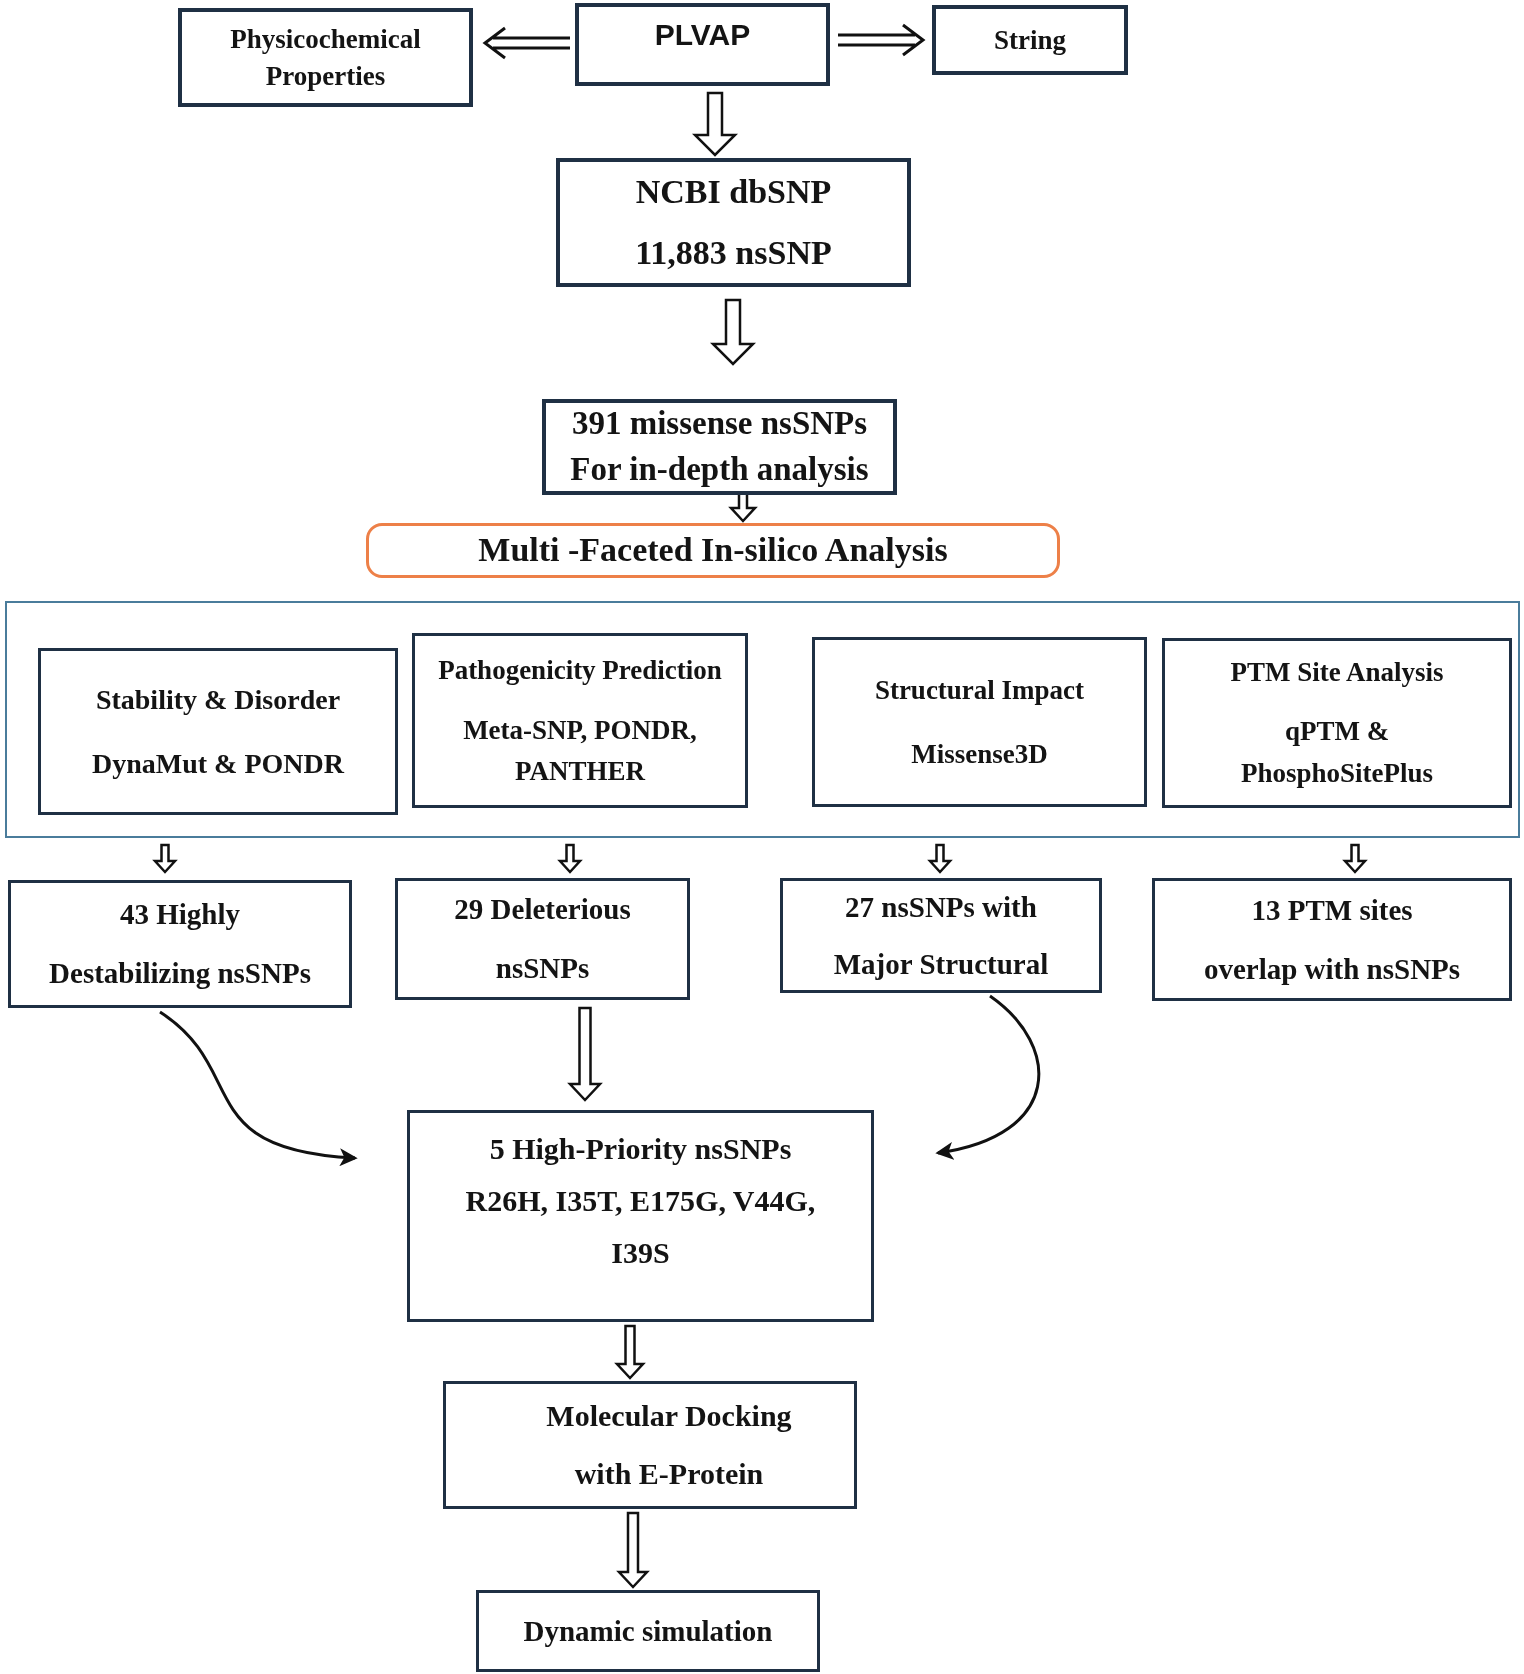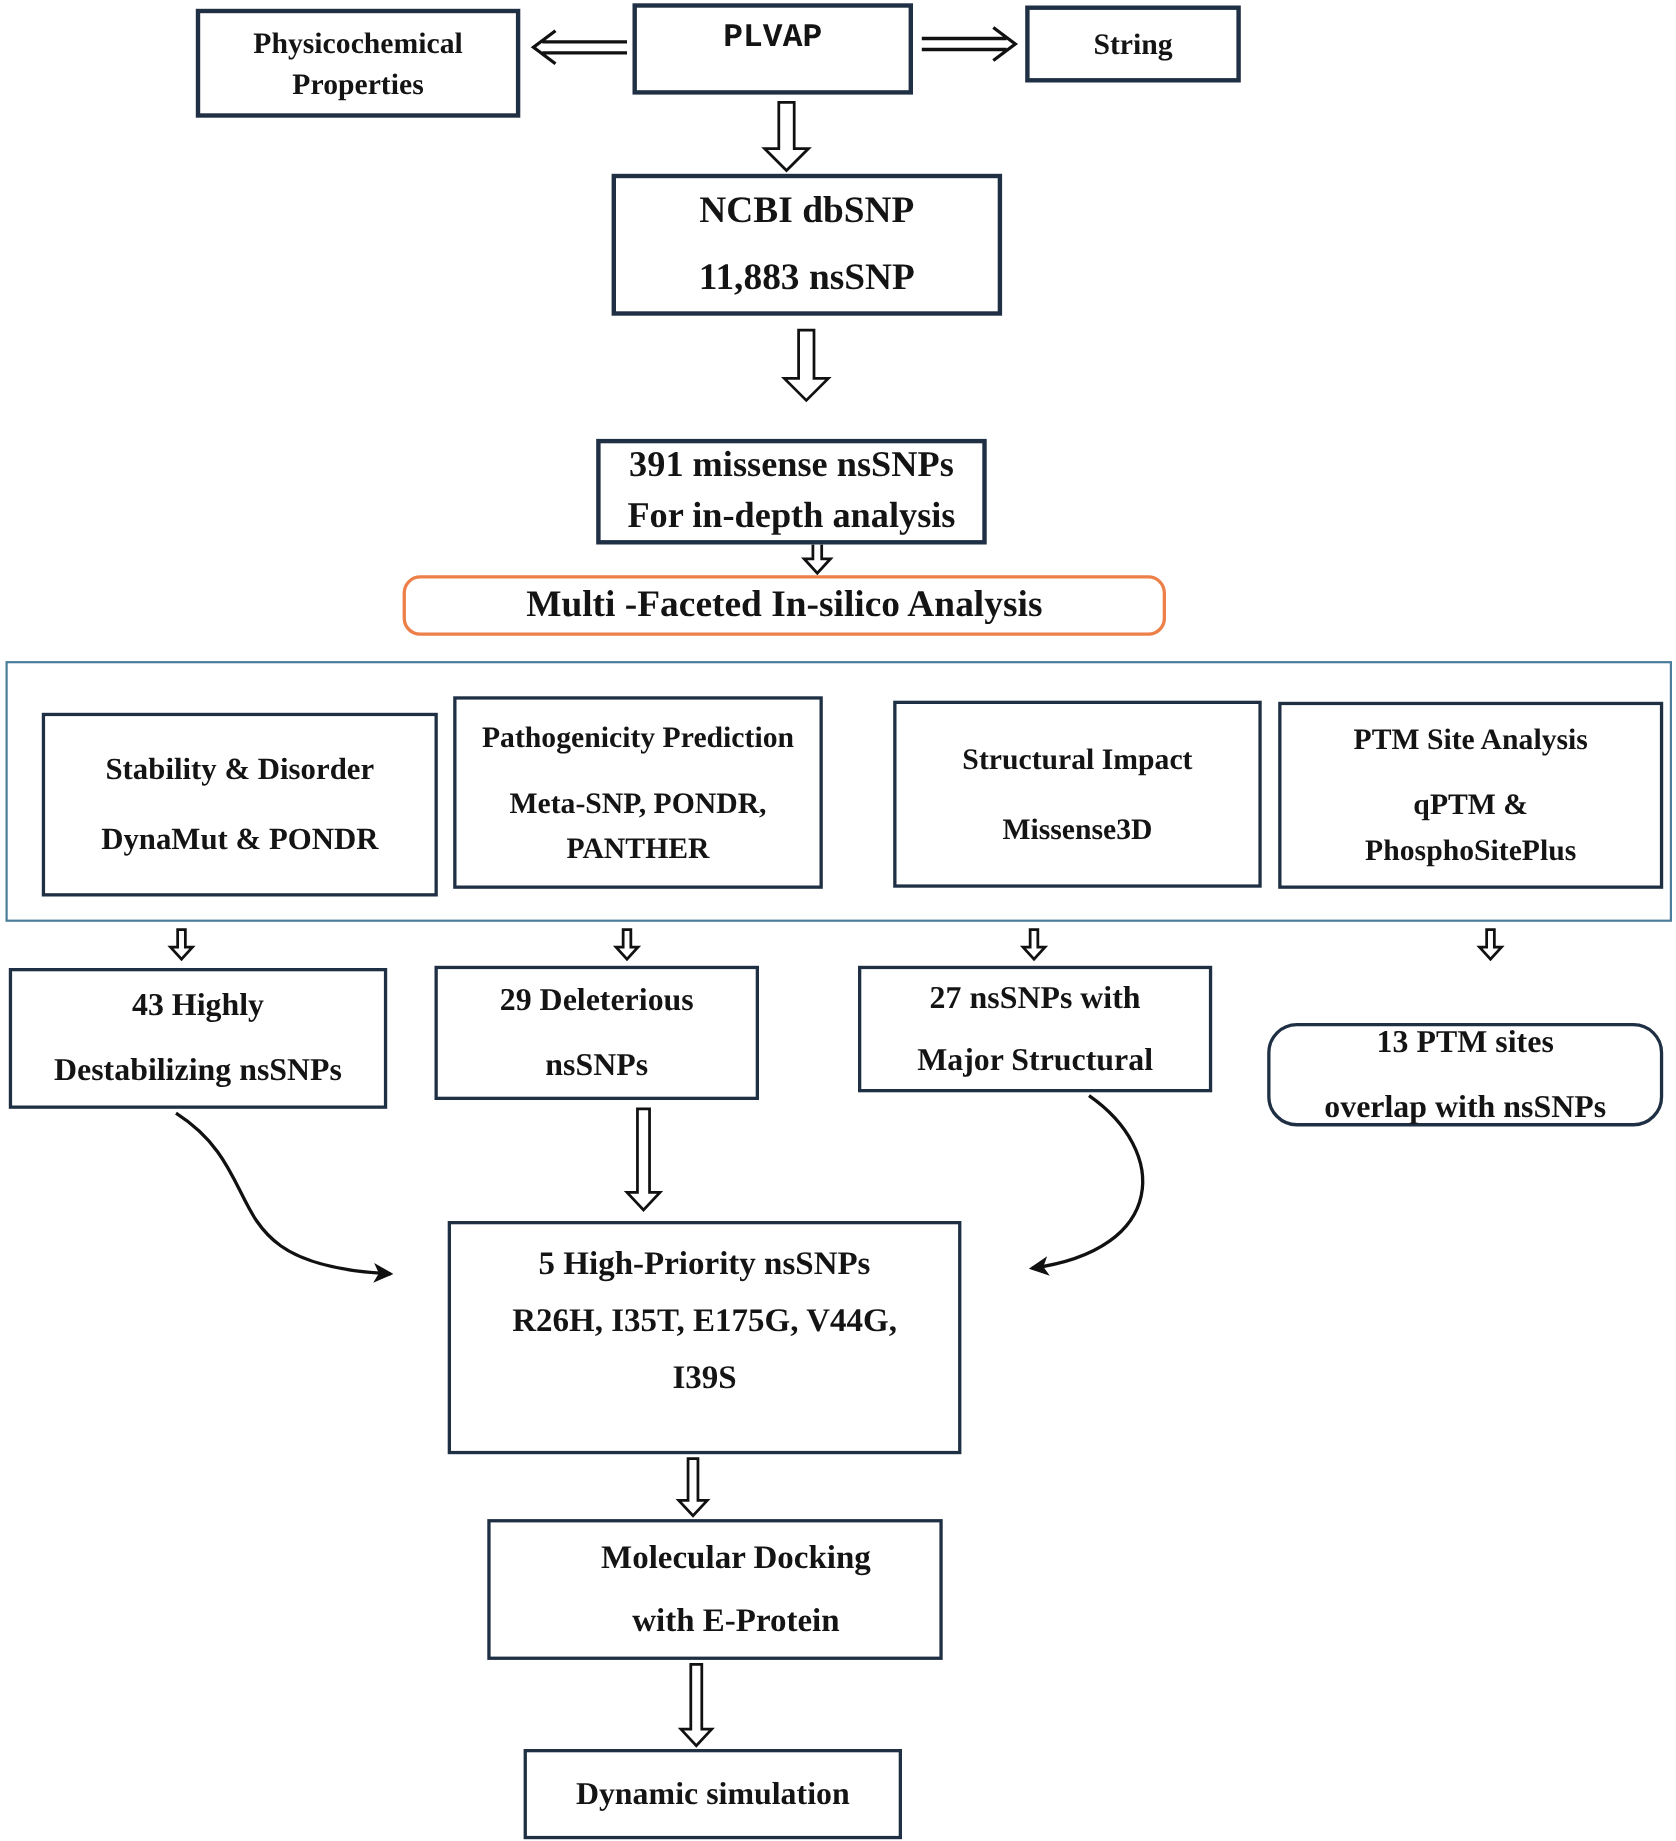--- a/index.html
+++ b/index.html
@@ -15,21 +15,21 @@
   }
   .bx div { white-space:nowrap; }
   .thick { border-width:4px; }
   .group {
     position:absolute; box-sizing:border-box;
     border:2px solid var(--steel,#4a7c9b); background:#fff;
   }
   .accent {
     border:3px solid var(--orange,#ed8048);
   }
-  .sans { font-family:Liberation Mono, monospace; }
+  .sans { font-family:Liberation Sans, sans-serif; }
   svg.arrows { position:absolute; left:0; top:0; pointer-events:none; }
   .blockarrow { fill:#ffffff; stroke:#111111; stroke-width:2.5; stroke-linejoin:miter; }
   .dbl { fill:none; stroke:#111111; stroke-width:3; }
   .curve { fill:none; stroke:#111111; stroke-width:3; }
 </style>
 </head>
 <body>
 
 <div class="stage">
 
@@ -123,21 +123,21 @@
   <div class="bx" style="left:395px; top:878px; width:295px; height:122px; font-size:29px; gap:24px;">
     <div>29 Deleterious</div>
     <div>nsSNPs</div>
   </div>
 
   <div class="bx" style="left:780px; top:878px; width:322px; height:115px; font-size:29px; gap:22px;">
     <div>27 nsSNPs with</div>
     <div>Major Structural</div>
   </div>
 
-  <div class="bx" style="left:1152px; top:930px; width:360px; height:94px; font-size:29px; gap:24px;border-radius:27px;">
+  <div class="bx" style="left:1152px; top:878px; width:360px; height:123px; font-size:29px; gap:24px;">
     <div>13 PTM sites</div>
     <div>overlap with nsSNPs</div>
   </div>
 
   <div class="bx" style="left:407px; top:1110px; width:467px; height:212px; font-size:30px; gap:16px; padding-bottom:30px;">
     <div>5 High-Priority nsSNPs</div>
     <div>R26H, I35T, E175G, V44G,</div>
     <div>I39S</div>
   </div>
 

